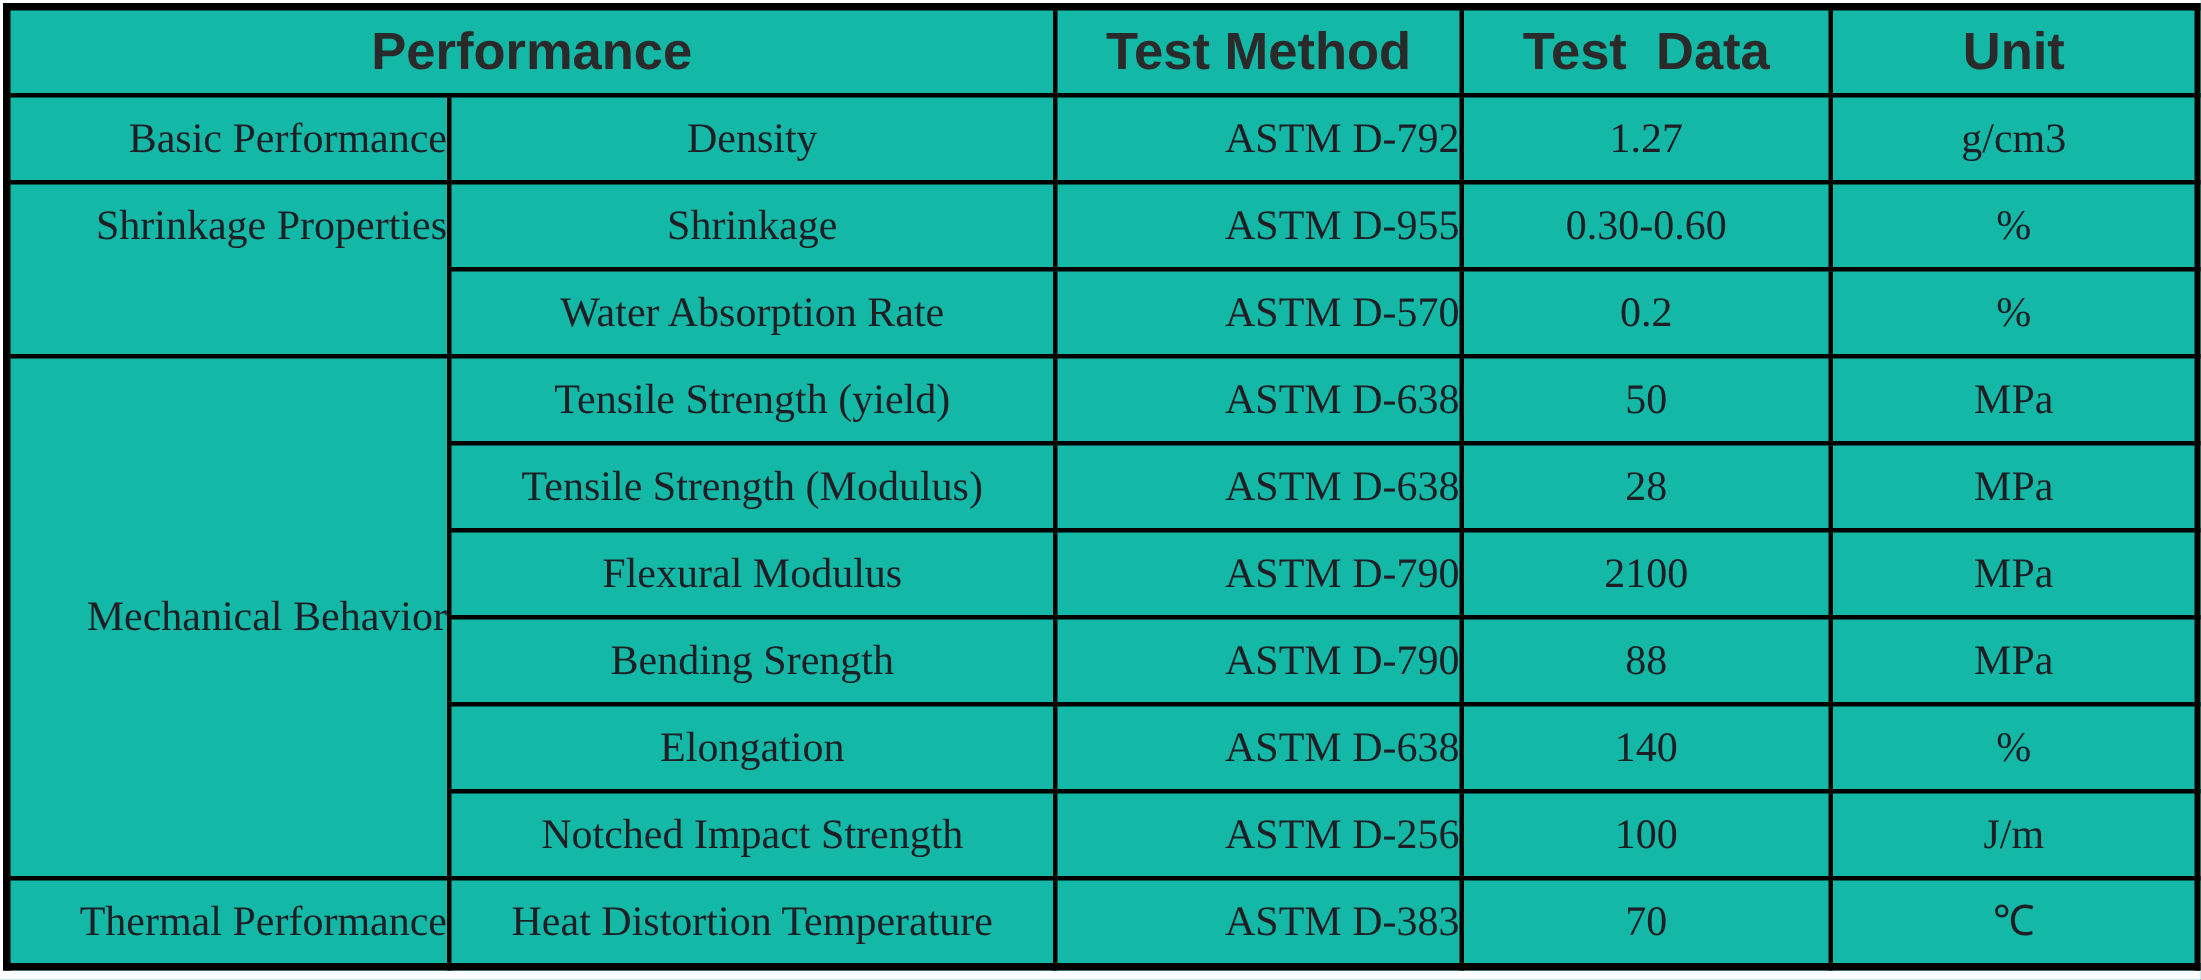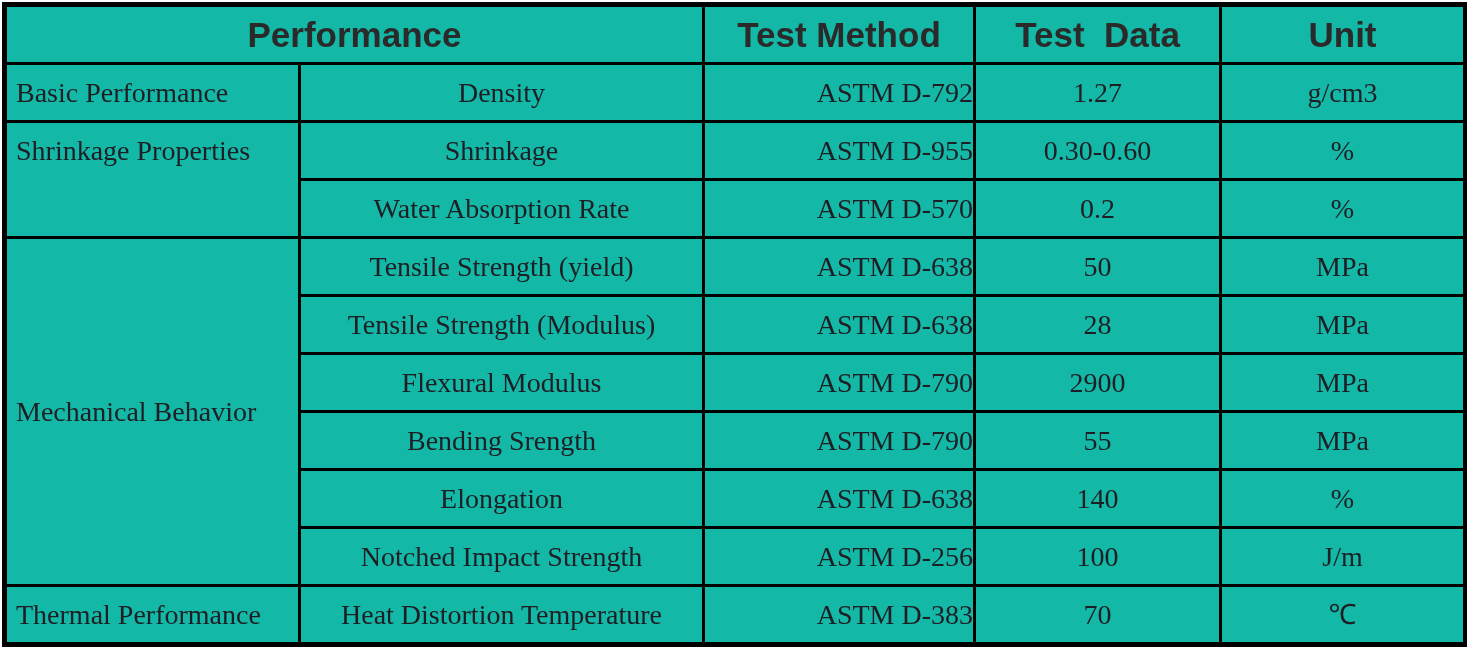--- a/index.html
+++ b/index.html
@@ -33,21 +33,21 @@
   }
   th {
     font-family: "Liberation Sans", sans-serif;
     font-weight: bold;
     font-size: 35px;
     color: #2a2a2a;
     text-align: center;
     white-space: pre; 
   }
   td.cat {
-    text-align: left;
+    text-align: right;
     padding-left: 9px;
   }
   
   td.cat[rowspan="2"] {
     vertical-align: top;
     padding-top: 12px;
   }
   td.prop {
     text-align: center;
   }
@@ -108,27 +108,27 @@
       </tr>
       <tr>
         <td class="prop">Tensile Strength (Modulus)</td>
         <td class="method">ASTM D-638</td>
         <td class="val">28</td>
         <td class="unit">MPa</td>
       </tr>
       <tr>
         <td class="prop">Flexural Modulus</td>
         <td class="method">ASTM D-790</td>
-        <td class="val">2900</td>
+        <td class="val">2100</td>
         <td class="unit">MPa</td>
       </tr>
       <tr>
         <td class="prop">Bending Srength</td>
         <td class="method">ASTM D-790</td>
-        <td class="val">55</td>
+        <td class="val">88</td>
         <td class="unit">MPa</td>
       </tr>
       <tr>
         <td class="prop">Elongation</td>
         <td class="method">ASTM D-638</td>
         <td class="val">140</td>
         <td class="unit">%</td>
       </tr>
       <tr>
         <td class="prop">Notched Impact Strength</td>

